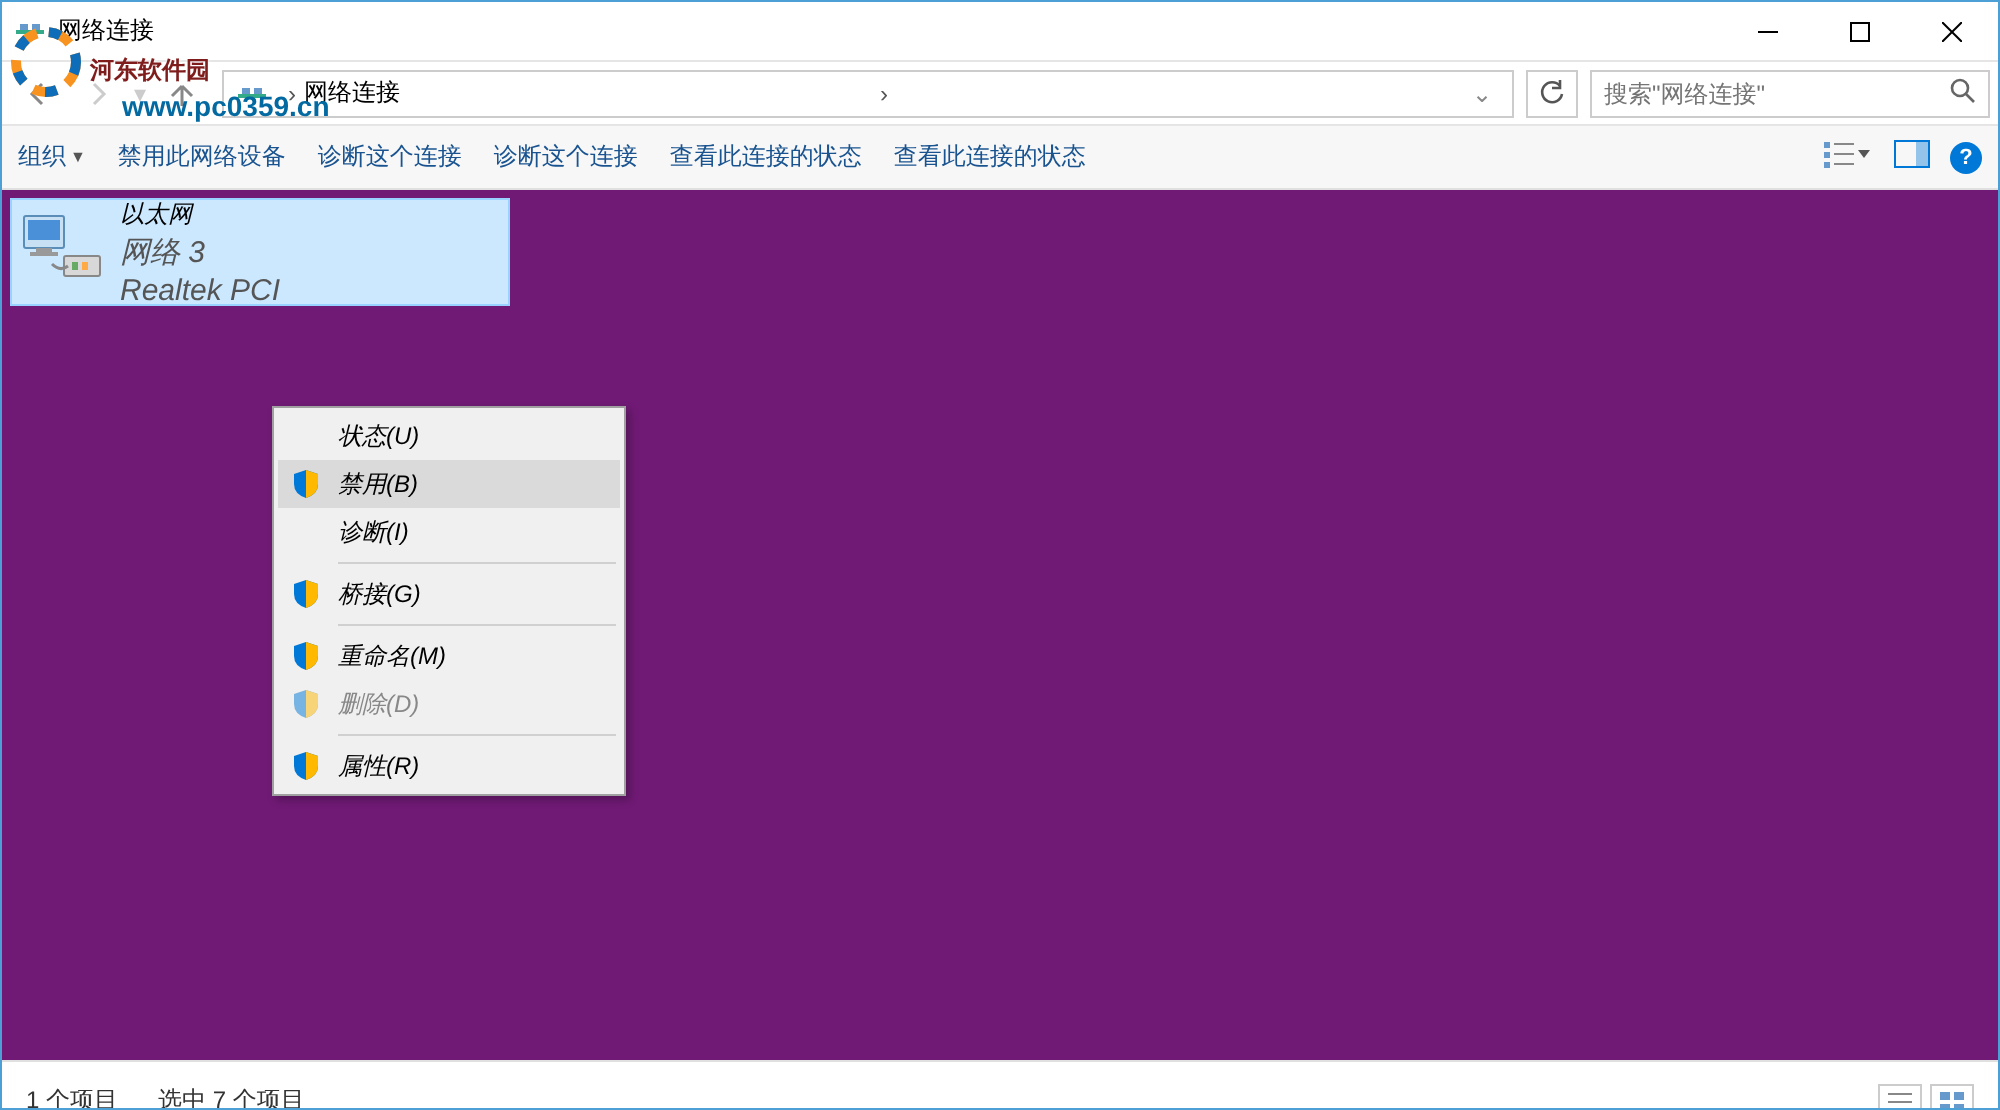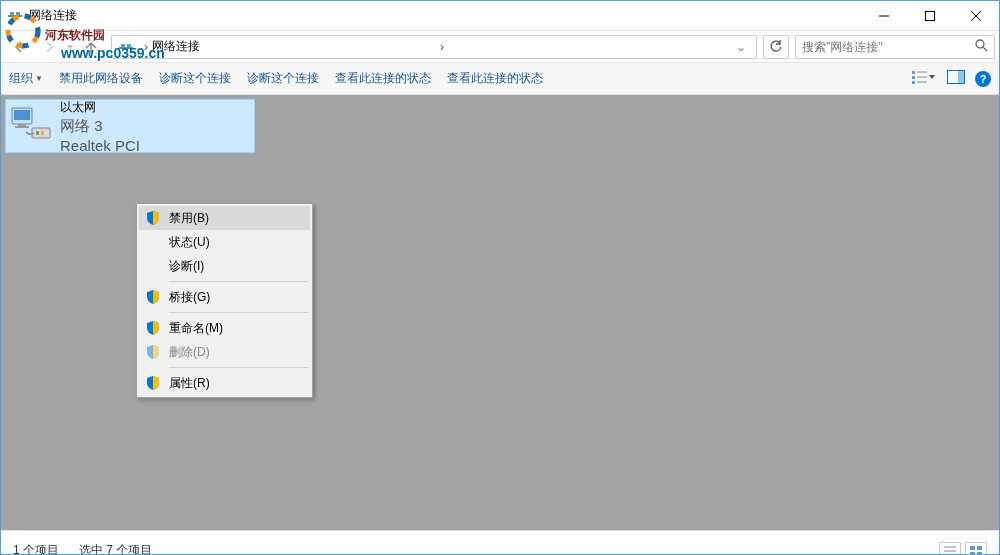--- a/index.html
+++ b/index.html
@@ -21,21 +21,21 @@
     .addr-arrow { color: #555; padding: 0 4px; }
     .addr-chevron { color: #888; padding: 0 4px; }
     .refresh-btn { width: 26px; height: 24px; border: 1px solid #ccc; display: flex; align-items: center; justify-content: center; cursor: pointer; }
     .searchbox { width: 200px; height: 24px; border: 1px solid #ccc; display: flex; align-items: center; padding: 0 6px; margin-left: 4px; }
     .searchbox input { border: none; outline: none; flex: 1; color: #888; font-size: 12px; background: transparent; }
     .search-icon { color: #666; }
     .toolbar { height: 32px; display: flex; align-items: center; background: #f7f7f7; border-bottom: 1px solid #e0e0e0; padding: 0 8px; gap: 16px; }
     .toolbar-item { color: #1a5490; cursor: pointer; display: flex; align-items: center; gap: 2px; }
     .toolbar-dd { font-size: 8px; color: #555; }
     .toolbar-right { margin-left: auto; display: flex; gap: 10px; align-items: center; }
-    .content { position: relative; height: calc(100% - 30px - 32px - 32px - 24px); background: #a3a3a3; }
+    .content { position: relative; height: calc(100% - 30px - 32px - 32px - 24px); background: #701a75; font-style: italic; }
     .net-item { position: absolute; top: 4px; left: 4px; width: 250px; height: 54px; background: #cce8ff; border: 1px solid #99d1ff; display: flex; padding: 4px; gap: 6px; }
     .net-icon { width: 44px; height: 44px; display: flex; align-items: center; justify-content: center; }
     .net-text { display: flex; flex-direction: column; justify-content: center; gap: 1px; }
     .net-name { color: #000; }
     .net-sub { color: #555; font-size: 15px; }
     .context-menu { position: absolute; top: 108px; left: 135px; width: 177px; background: #f0f0f0; border: 1px solid #a0a0a0; box-shadow: 2px 2px 4px rgba(0,0,0,0.25); padding: 2px; }
     .ctx-item { height: 24px; display: flex; align-items: center; padding-left: 30px; position: relative; cursor: pointer; color: #000; }
     .ctx-item.hl { background: #dadada; }
     .ctx-item.disabled { color: #888; cursor: default; }
     .ctx-shield { position: absolute; left: 6px; width: 16px; height: 16px; }
@@ -174,30 +174,30 @@
       </svg>
     </div>
     <div class="net-text">
       <div class="net-name">以太网</div>
       <div class="net-sub">网络  3</div>
       <div class="net-sub">Realtek PCI</div>
     </div>
   </div>
 
   <div class="context-menu">
+    <div class="ctx-item">
+        <span>状态(U)</span>
+      </div>
     <div class="ctx-item hl">
       <span class="ctx-shield"><svg width="16" height="16">
             <path d="M8 1 L14 3 L14 8 Q14 13 8 15 Q2 13 2 8 L2 3 Z" fill="#0078d7"></path>
             <path d="M8 1 L14 3 L14 8 Q14 13 8 15 L8 1 Z" fill="#ffb900"></path>
           </svg></span>
       <span>禁用(B)</span>
     </div>
-    <div class="ctx-item">
-        <span>状态(U)</span>
-      </div>
     <div class="ctx-item">
         <span>诊断(I)</span>
       </div>
     <div class="ctx-sep"></div>
     <div class="ctx-item">
       <span class="ctx-shield"><svg width="16" height="16">
             <path d="M8 1 L14 3 L14 8 Q14 13 8 15 Q2 13 2 8 L2 3 Z" fill="#0078d7"></path>
             <path d="M8 1 L14 3 L14 8 Q14 13 8 15 L8 1 Z" fill="#ffb900"></path>
           </svg></span>
       <span>桥接(G)</span>

